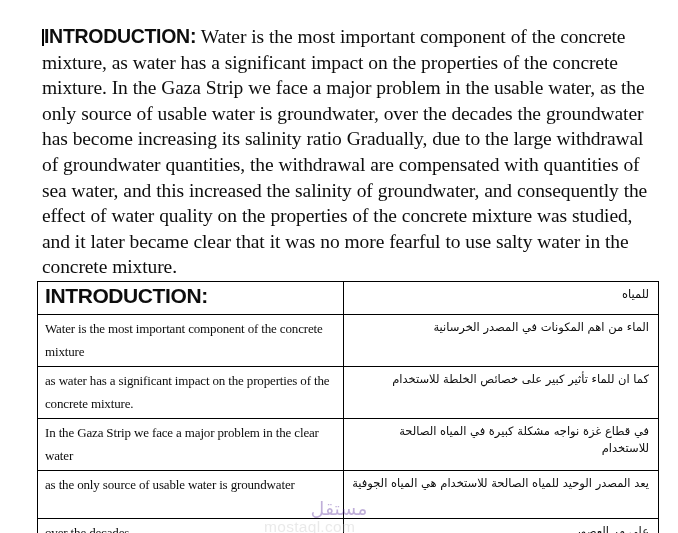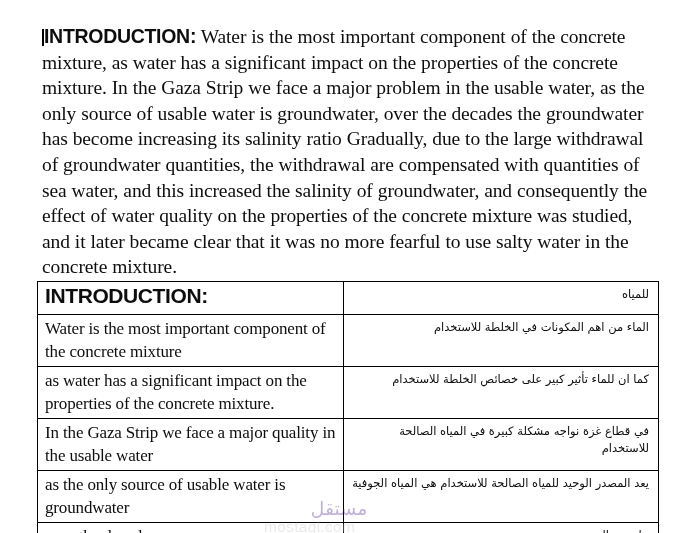--- a/index.html
+++ b/index.html
@@ -79,21 +79,21 @@
 
   .col-en {
     width: 306px;
   }
   .col-ar {
     width: 315px;
   }
 
   .cell-en {
     font-family: "Liberation Serif", "DejaVu Serif", serif;
-    font-size: 17px;
+    font-size: 13px;
     line-height: 23px;
     padding: 2px 4px 3px 7px;
     text-align: left;
     color: #0d0d0d;
     letter-spacing: -0.15px;
   }
 
   .cell-en.head {
     font-family: "Liberation Sans", "DejaVu Sans", sans-serif;
     font-weight: bold;
@@ -172,34 +172,34 @@
         </td>
         <td>
           <div class="cell-ar">للمياه</div>
         </td>
       </tr>
       <tr class="row-2">
         <td>
           <div class="cell-en">Water is the most important component of the concrete mixture</div>
         </td>
         <td>
-          <div class="cell-ar">الماء من اهم المكونات في الخلطة للاستخدام</div>
+          <div class="cell-ar">الماء من اهم المكونات في المصدر الخرسانية</div>
         </td>
       </tr>
       <tr class="row-2">
         <td>
           <div class="cell-en">as water has a significant impact on the properties of the concrete mixture.</div>
         </td>
         <td>
           <div class="cell-ar">كما ان للماء تأثير كبير على خصائص الخلطة للاستخدام</div>
         </td>
       </tr>
       <tr class="row-2">
         <td>
-          <div class="cell-en">In the Gaza Strip we face a major quality in the usable water</div>
+          <div class="cell-en">In the Gaza Strip we face a major problem in the clear water</div>
         </td>
         <td>
           <div class="cell-ar">في قطاع غزة نواجه مشكلة كبيرة في  المياه الصالحة للاستخدام</div>
         </td>
       </tr>
       <tr class="row-2">
         <td>
           <div class="cell-en">as the only source of usable water is groundwater</div>
         </td>
         <td>

